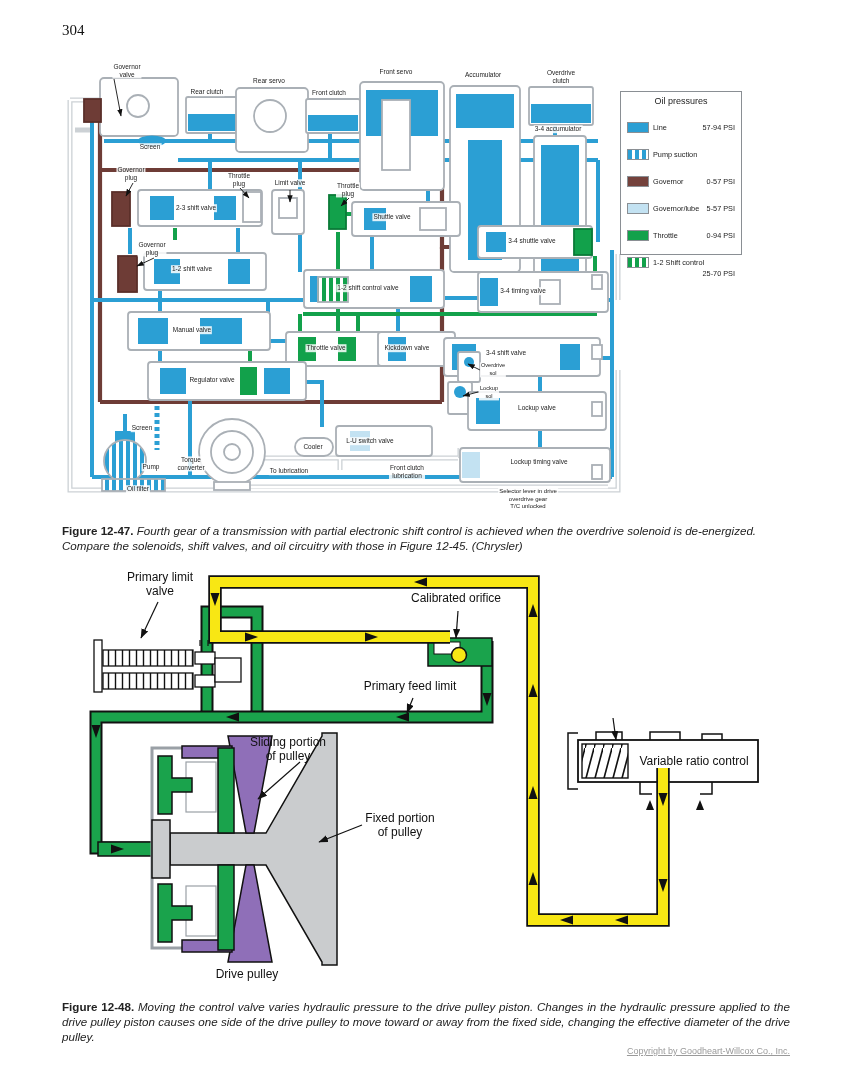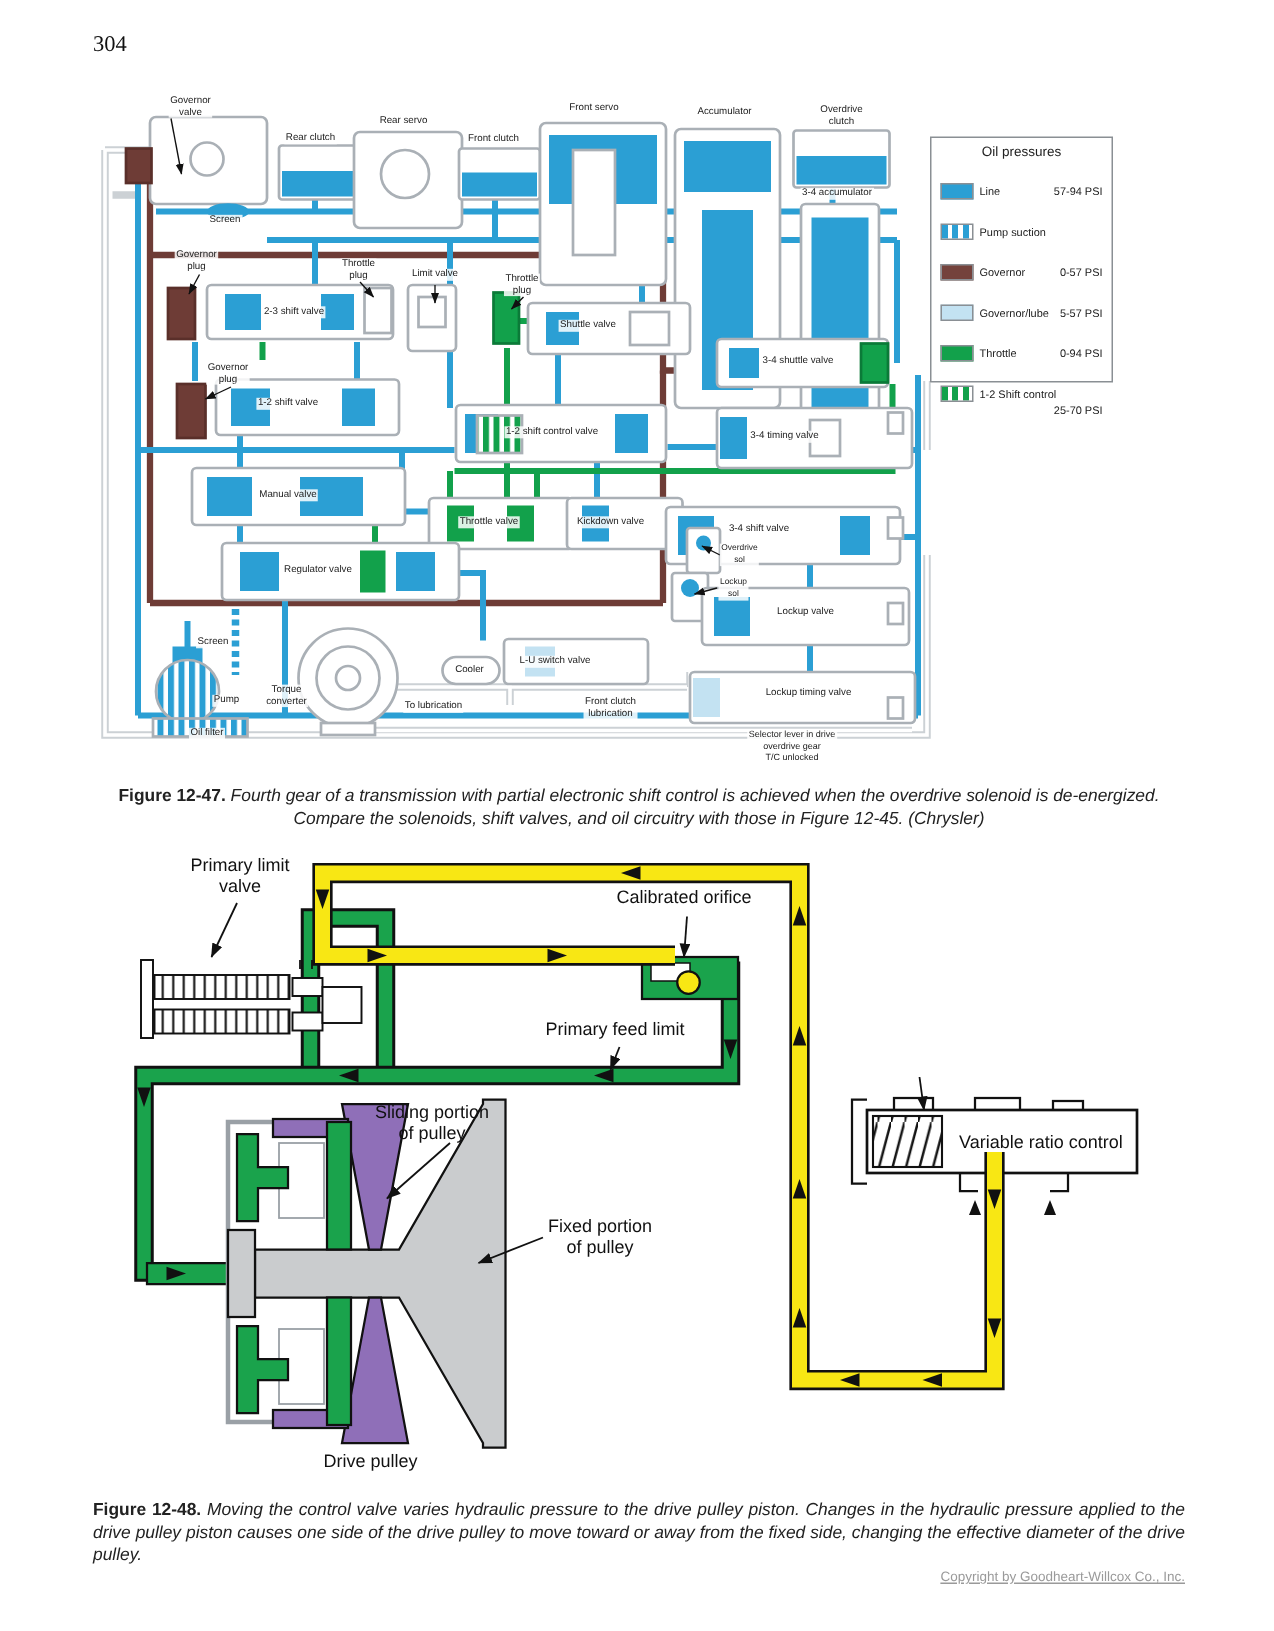--- a/index.html
+++ b/index.html
@@ -6,21 +6,21 @@
   .page{position:relative;width:849px;height:1087px;background:#fff;overflow:hidden;
         font-family:"Liberation Sans",sans-serif;color:#1a1a1a;}
   .pageno{position:absolute;left:62px;top:22px;font:15px "Liberation Serif",serif;color:#111;}
   .runhead{position:absolute;right:59px;top:22px;font:15px "Liberation Serif",serif;color:#111;}
   #art{position:absolute;left:0;top:0;width:849px;height:1087px;}
   .lbl47{position:absolute;transform:translate(-50%,-50%);white-space:pre-line;text-align:center;
          font:6.5px/7.6px "Liberation Sans",sans-serif;color:#222;background:rgba(255,255,255,.85);
          padding:0 1px;z-index:5;}
   .lbl48{position:absolute;transform:translate(-50%,-50%);white-space:pre-line;text-align:center;
          font:12px/13.5px "Liberation Sans",sans-serif;color:#111;z-index:5;}
-  .cap{position:absolute;left:62px;width:728px;font:italic 11.6px/15px "Liberation Sans",sans-serif;color:#222;text-align:center;}
+  .cap{position:absolute;left:62px;width:728px;font:italic 11.6px/15px "Liberation Sans",sans-serif;color:#222;}
   .cap b{font-style:normal;font-weight:bold;}
   .cap47{top:511px;}
   .cap48{top:987px;text-align:justify;}
   .copyright{position:absolute;right:59px;top:1046px;font:9px "Liberation Sans",sans-serif;color:#9a9a9a;text-decoration:underline;}
   .legend{position:absolute;left:620px;top:91px;width:122px;height:164px;border:1.5px solid #8a8f94;
           background:#fff;box-sizing:border-box;padding:4px 6px 2px 6px;z-index:6;}
   .legend-title{font-size:9px;text-align:center;margin-bottom:2px;color:#222;}
   .lrow{display:flex;align-items:center;margin:16px 0;font-size:7.3px;color:#222;flex-wrap:wrap;}
   .sw{width:22px;height:11px;border:1px solid #8a8f94;margin-right:4px;flex:none;box-sizing:border-box;}
   .lv{margin-left:auto;}

